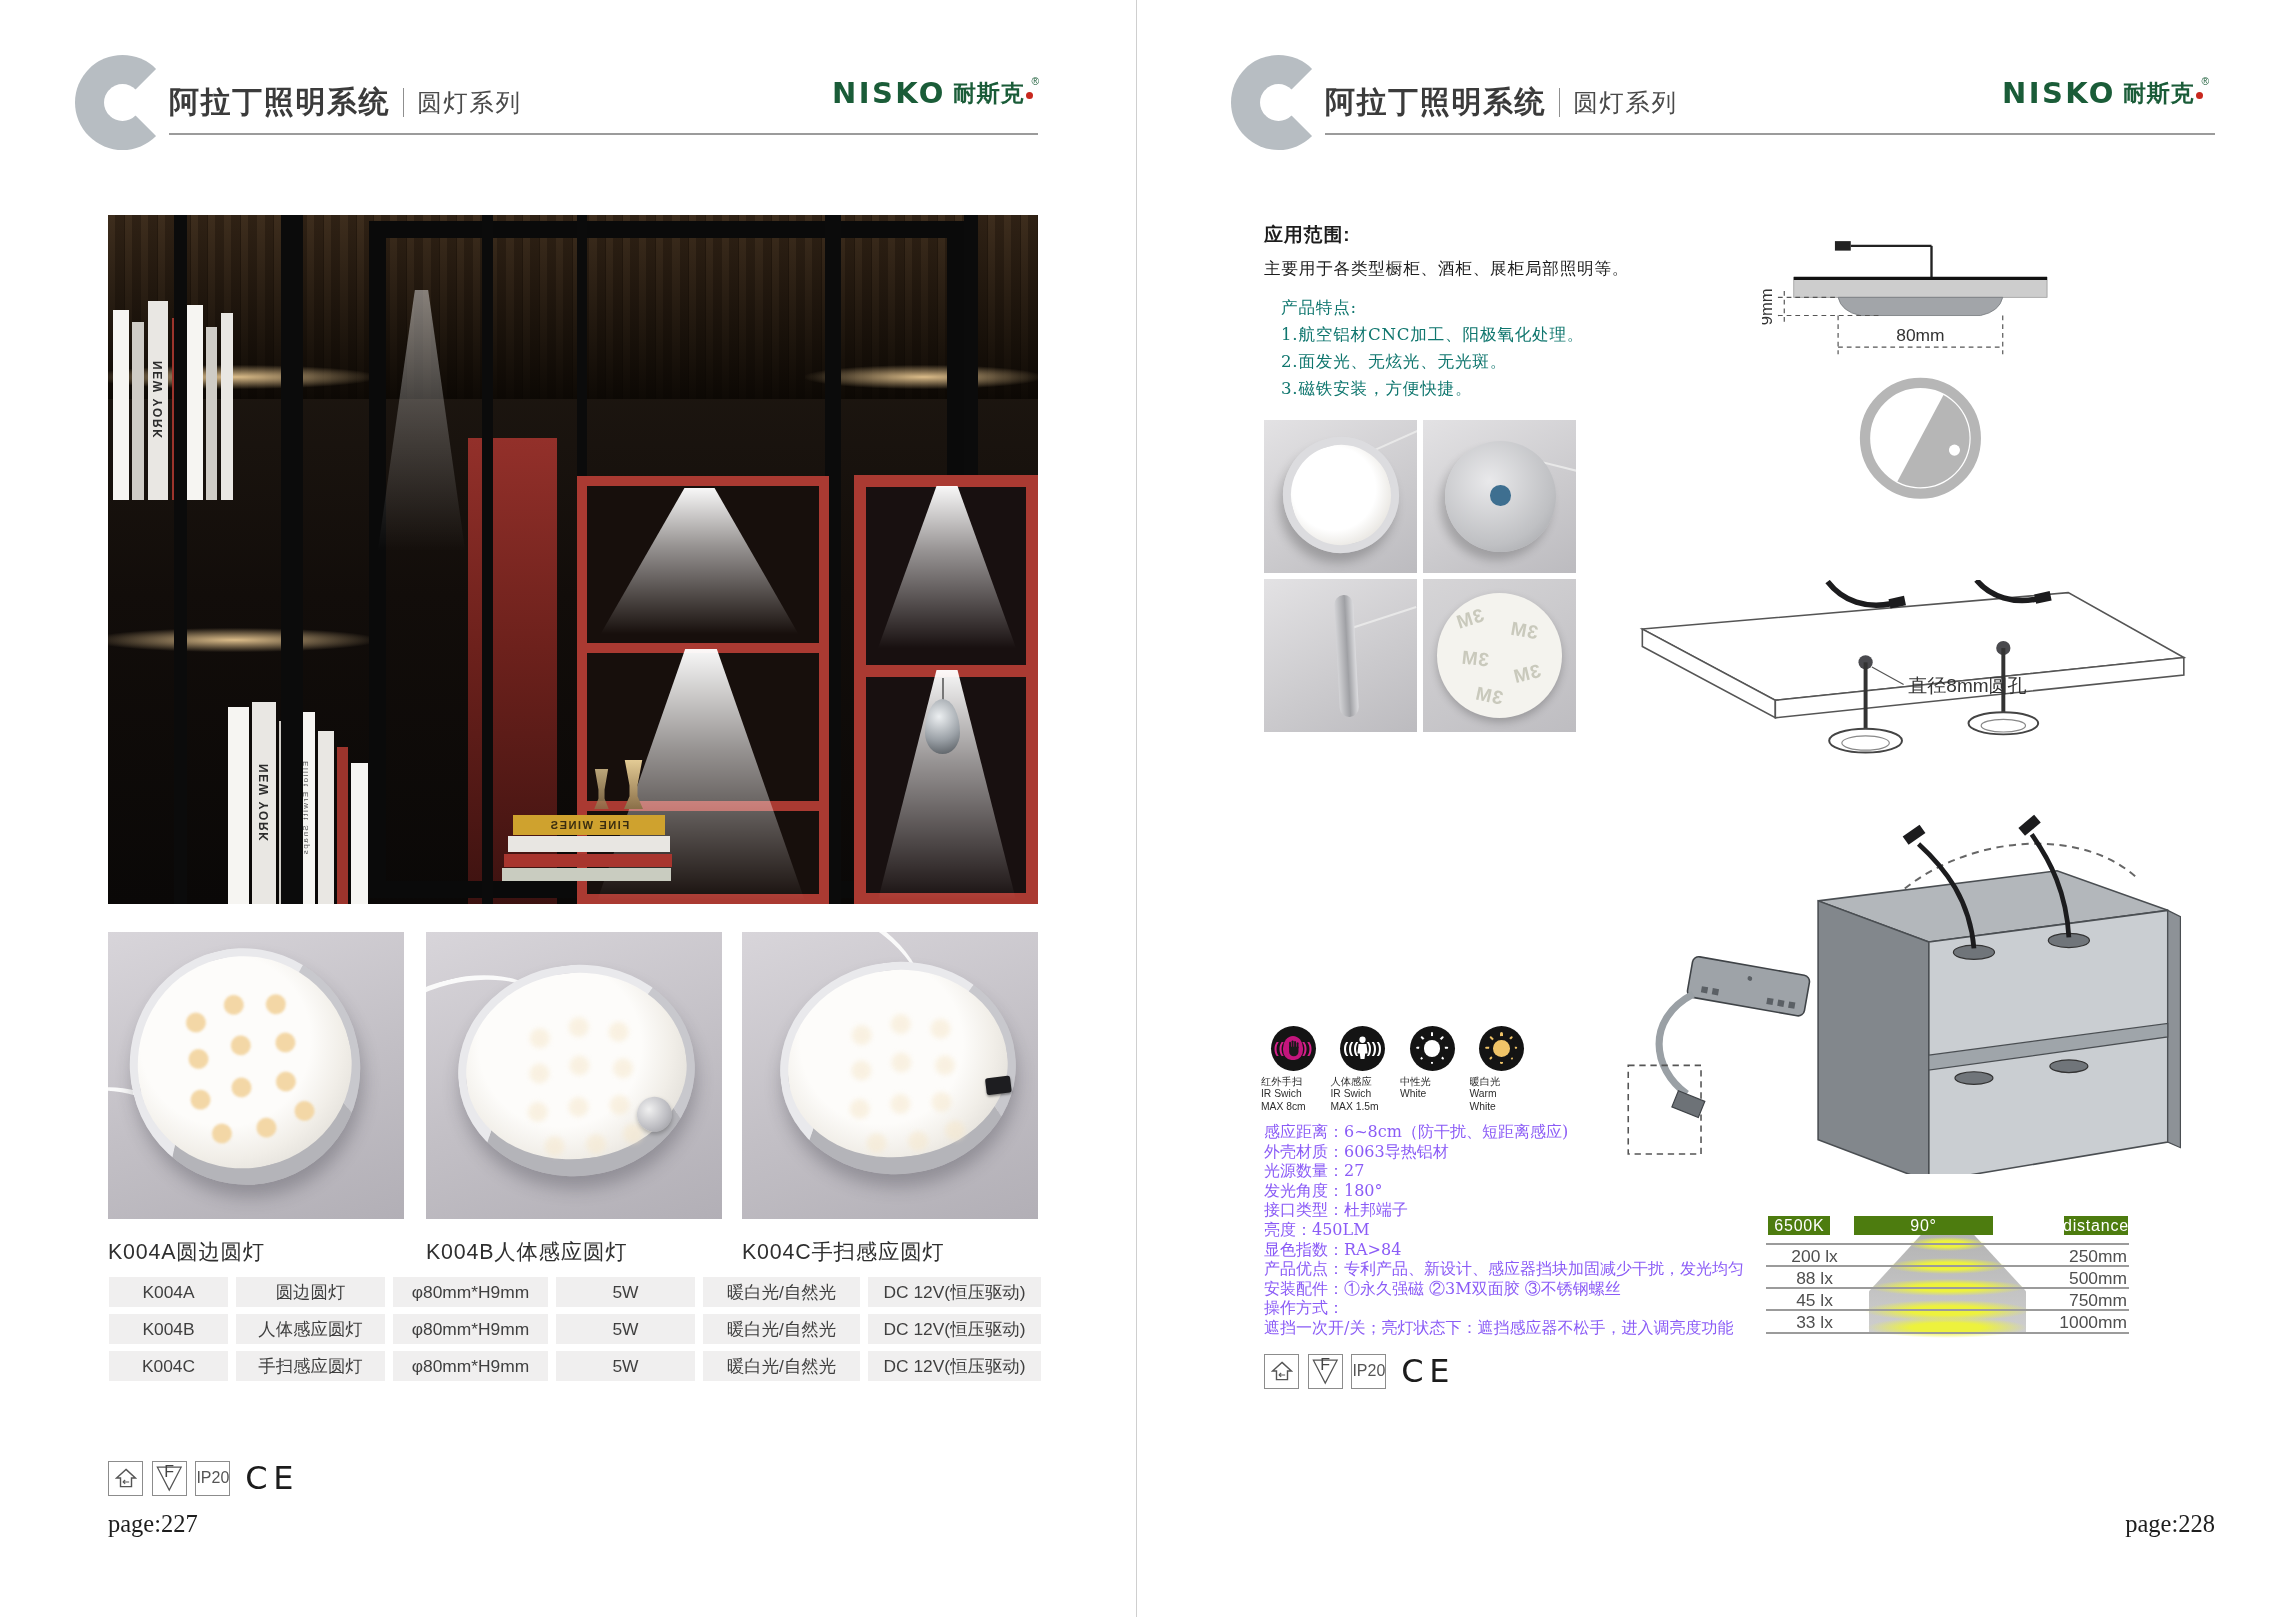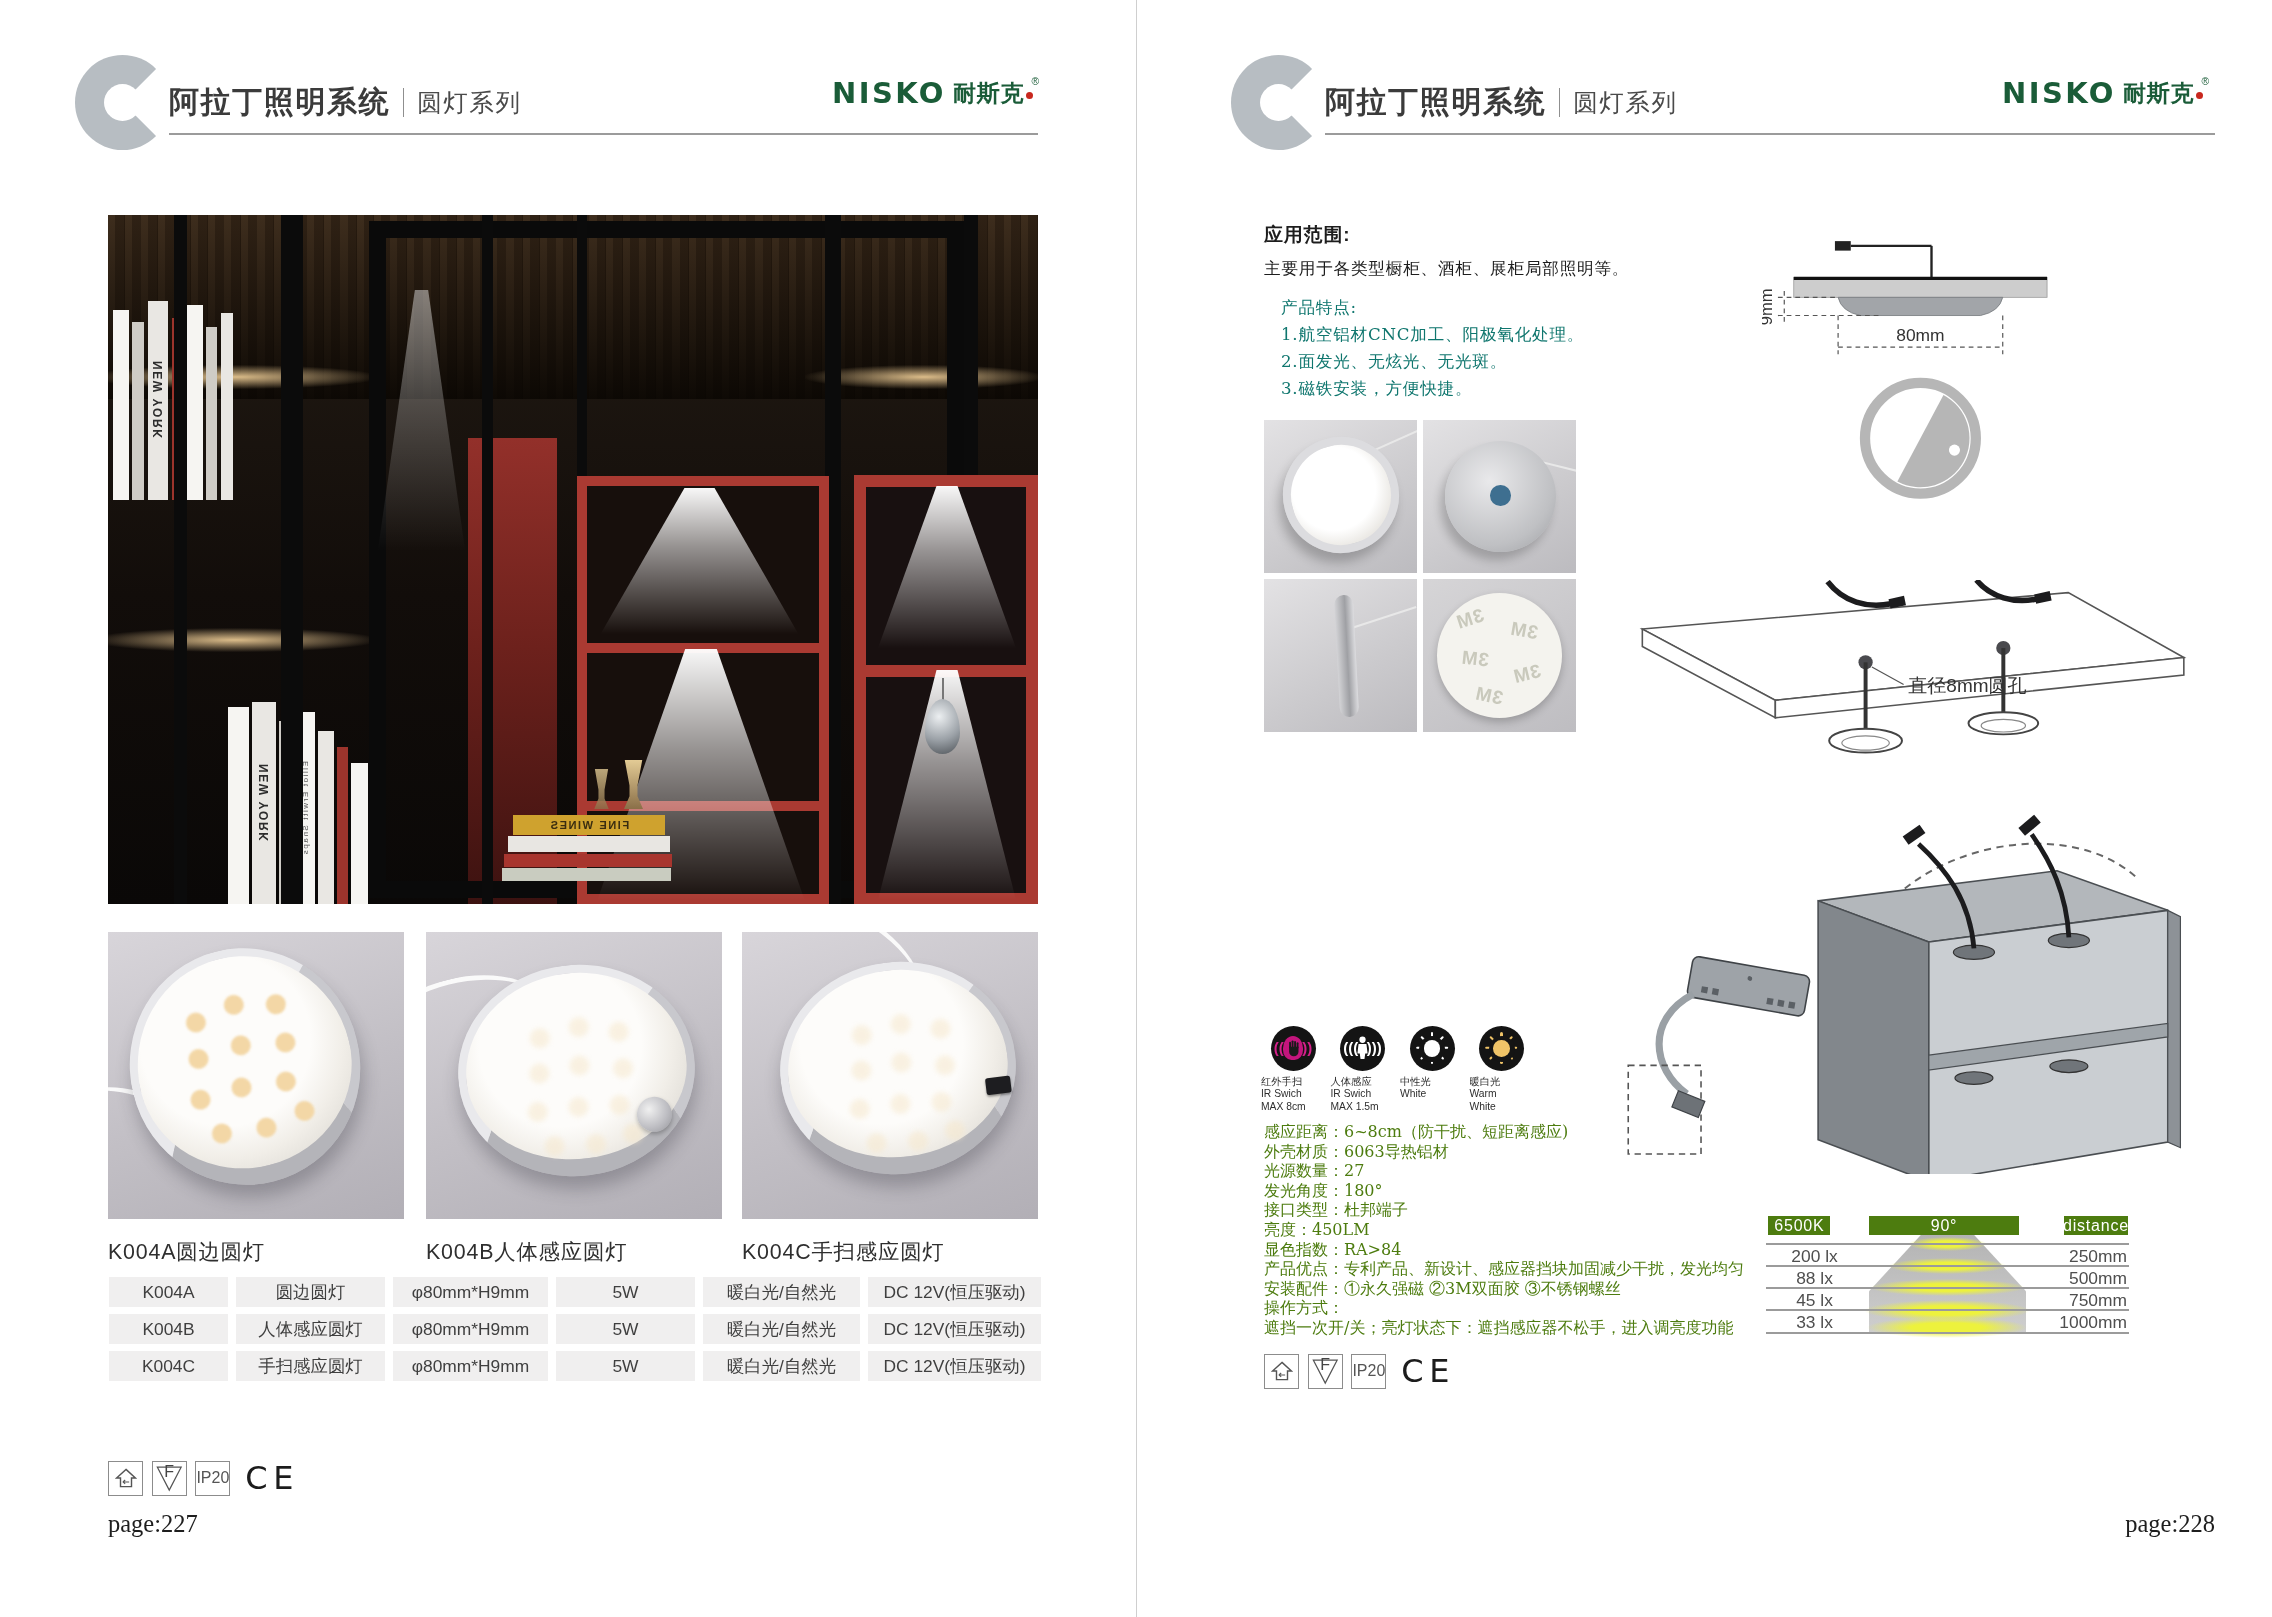--- a/index.html
+++ b/index.html
@@ -155,27 +155,27 @@
   .ray{position:absolute;left:21.4px;top:6.3px;width:2.4px;height:32px;background:#ffffff;border-radius:1.6px;}
   .ray.warm{background:#f0c468;}
   .ray.r45{transform:rotate(45deg);} .ray.r90{transform:rotate(90deg);} .ray.r135{transform:rotate(135deg);}
   .sun-gap{position:absolute;left:9.5px;top:9.5px;width:26px;height:26px;border-radius:50%;background:#141414;}
   .sun-disc{position:absolute;left:14.2px;top:14.2px;width:16.6px;height:16.6px;border-radius:50%;background:#ffffff;}
   .sun-disc.warm{background:#f0c468;}
   .flabel{font-size:10.3px;line-height:12.7px;color:#2e2e2e;text-align:left;}
 
   
   .specs{position:absolute;left:127px;top:1122px;}
-  .spec-line{font-family:"DejaVu Serif",serif;font-size:16px;line-height:19.6px;color:#4d7c0f;white-space:nowrap;}
+  .spec-line{font-family:"DejaVu Serif",serif;font-size:16px;line-height:19.6px;color:#8b5cf6;white-space:nowrap;}
 
   
   .dchart{position:absolute;left:629px;top:1216px;width:363px;height:123px;}
   .dchart *{position:absolute;}
   .dc-box{background:#4d7c0f;color:#ffffff;font-size:16px;display:flex;align-items:center;justify-content:center;height:19px;letter-spacing:0.8px;}
-  .dc-k{left:2.4px;top:0;width:62px;} .dc-a{left:103px;top:0;width:150px;} .dc-d{left:298px;top:0;width:64px;}
+  .dc-k{left:2.4px;top:0;width:62px;} .dc-a{left:88px;top:0;width:139px;} .dc-d{left:298px;top:0;width:64px;}
   .dc-cone{left:103px;top:19px;width:157px;height:97px;opacity:.85;
     background:linear-gradient(180deg,#a6a6a6,#c6c6c6);
     clip-path:polygon(33% 0,67% 0,100% 58%,100% 100%,0 100%,0 58%);}
   .dc-line{left:0;width:363px;height:1.6px;background:#9b9b9b;}
   .dc-glow{border-radius:50%;background:radial-gradient(closest-side,#edf23d 45%,rgba(237,242,61,0));}
   .dc-lux{left:0;width:97px;text-align:center;font-size:17.4px;color:#4f4f4f;}
   .dc-dist{left:261px;width:100px;text-align:right;font-size:17.4px;color:#4f4f4f;}
 </style>
 </head>
 <body>

